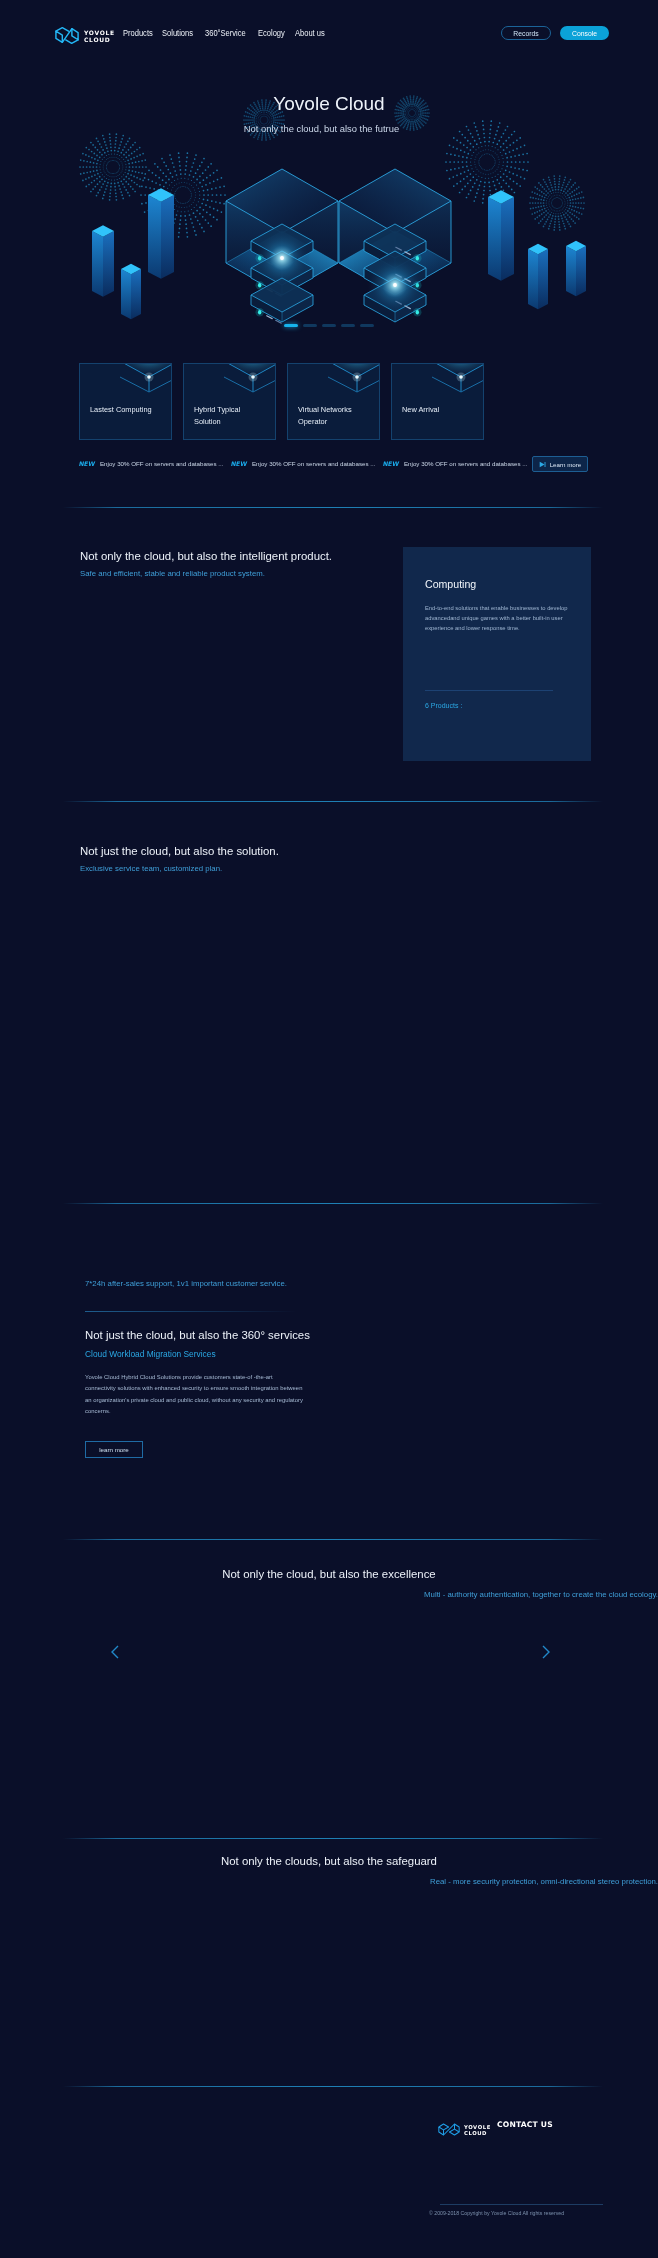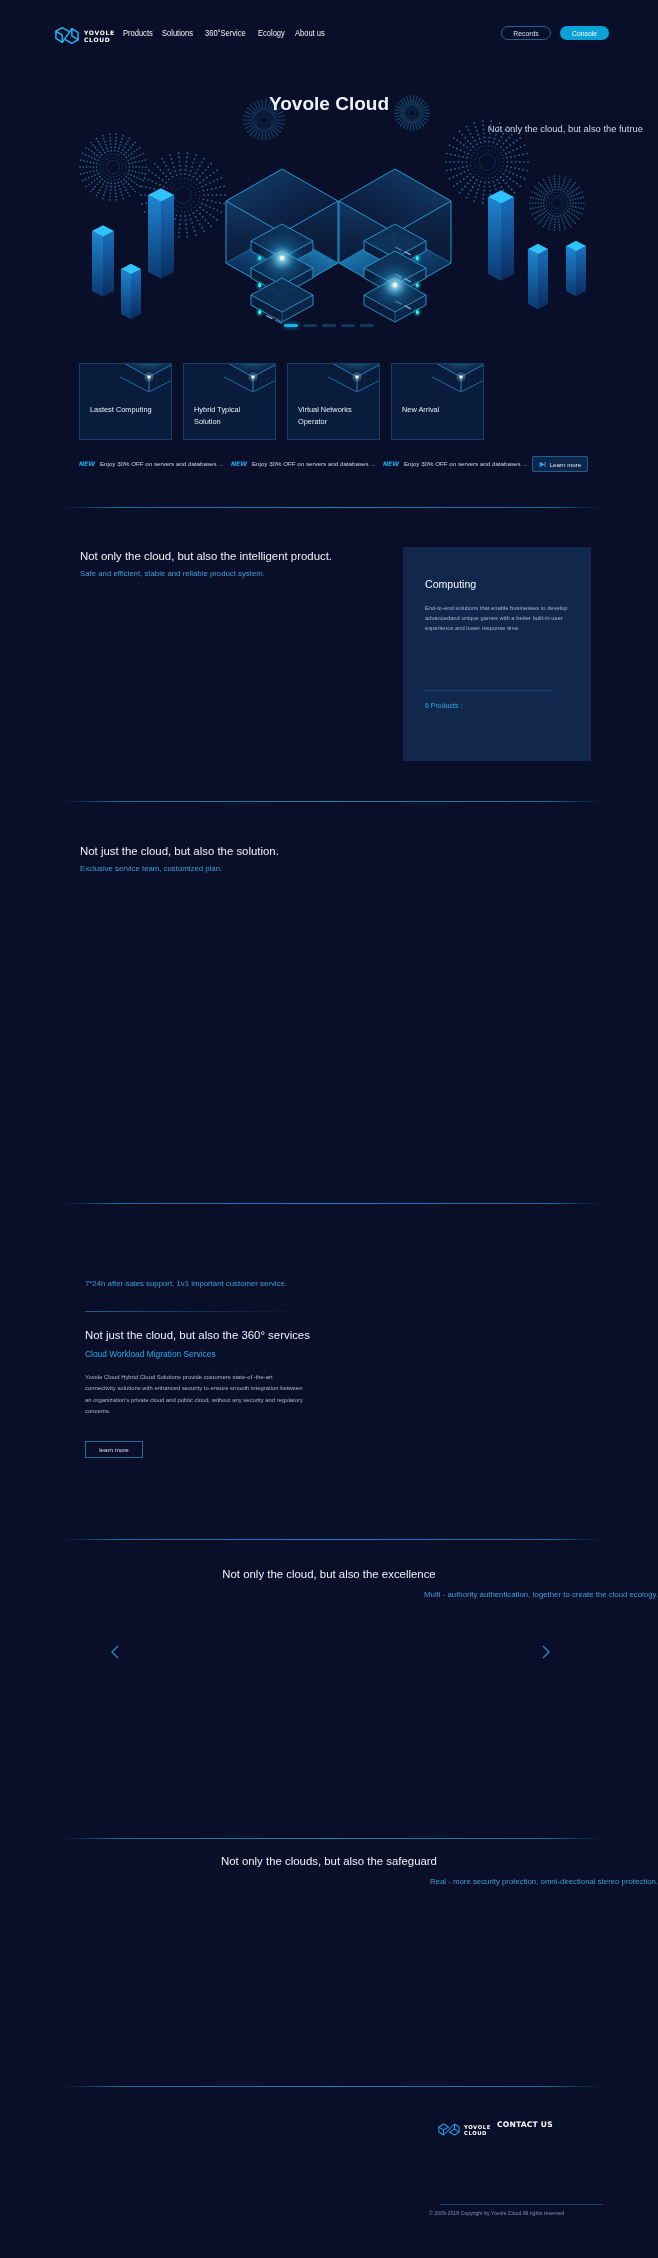--- a/index.html
+++ b/index.html
@@ -15,22 +15,22 @@
 .logo-txt span{font-size:6px}
 .nav{position:absolute;left:123px;top:28px;font-size:8.4px;color:#eef2f8;letter-spacing:0}
 .nav span{position:absolute;top:0;white-space:nowrap;transform:scaleX(.9);transform-origin:left center}
 .hdr-btns{position:absolute;left:501px;top:26px;display:flex;gap:9px;align-items:center}
 .btn-records{width:50px;height:14px;border:1px solid #1b6398;border-radius:7px;display:flex;align-items:center;justify-content:center;font-size:6.8px;color:#cfe4f5;background:transparent}
 .btn-console{width:49px;height:14px;border-radius:7px;background:#0ba2d8;display:flex;align-items:center;justify-content:center;font-size:6.8px;color:#fff}
 
 
 .hero{position:absolute;left:0;top:60px;width:658px;height:290px;overflow:hidden}
 .hero-svg{position:absolute;left:0;top:0;width:658px;height:290px}
-.hero-title{position:absolute;left:0;top:33px;width:658px;text-align:center;font-size:19px;font-weight:700;color:#eef3fa}
-.hero-sub{position:absolute;left:0;top:63px;width:643px;text-align:right;font-size:9.4px;color:#ccd8ea}
+.hero-title{position:absolute;left:0;top:33px;width:658px;text-align:center;font-size:19px;font-weight:400;color:#eef3fa}
+.hero-sub{position:absolute;left:0;top:63px;width:643px;text-align:center;font-size:9.4px;color:#ccd8ea}
 .dots{position:absolute;left:0;top:264px;width:658px;display:flex;justify-content:center;gap:5px}
 .dot{width:14px;height:3px;border-radius:1.5px;background:#10385e}
 .dot.on{background:#16b4ec;box-shadow:0 0 5px rgba(22,180,236,.9)}
 
 
 .cardrow{position:absolute;left:79px;top:363px;width:509px;height:77px;display:flex;gap:11px}
 .card{position:relative;width:93px;height:77px;background:#0a1c3b;border:1px solid #14426e;overflow:hidden}
 .card-ico{position:absolute;left:40px;top:-6px;width:58px;height:48px}
 .card-label{position:absolute;left:10px;top:40px;font-size:7.4px;line-height:12px;color:#e6eef8;width:74px}
 

